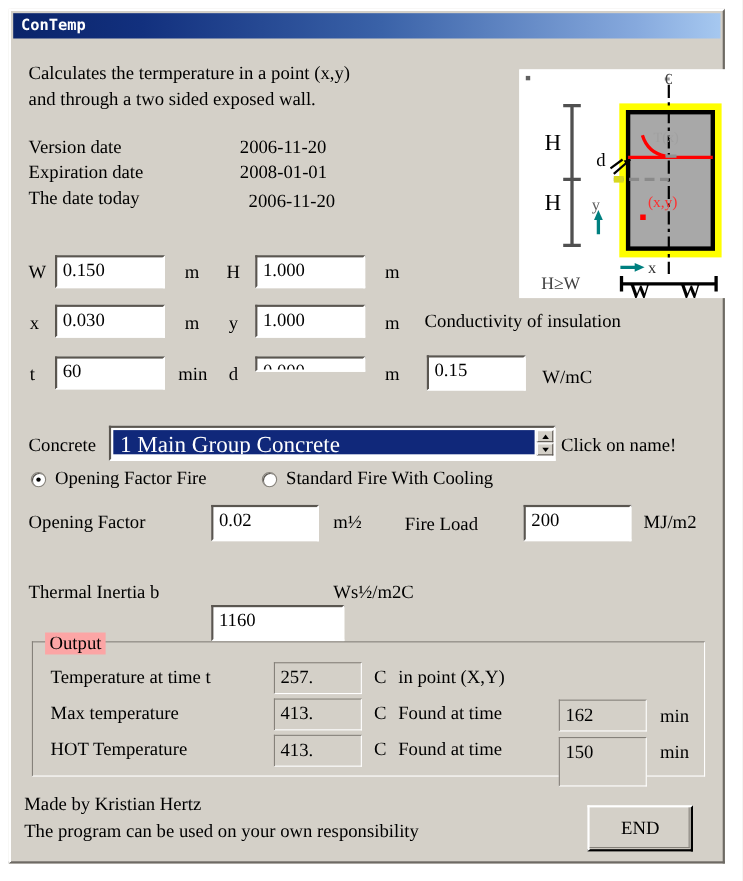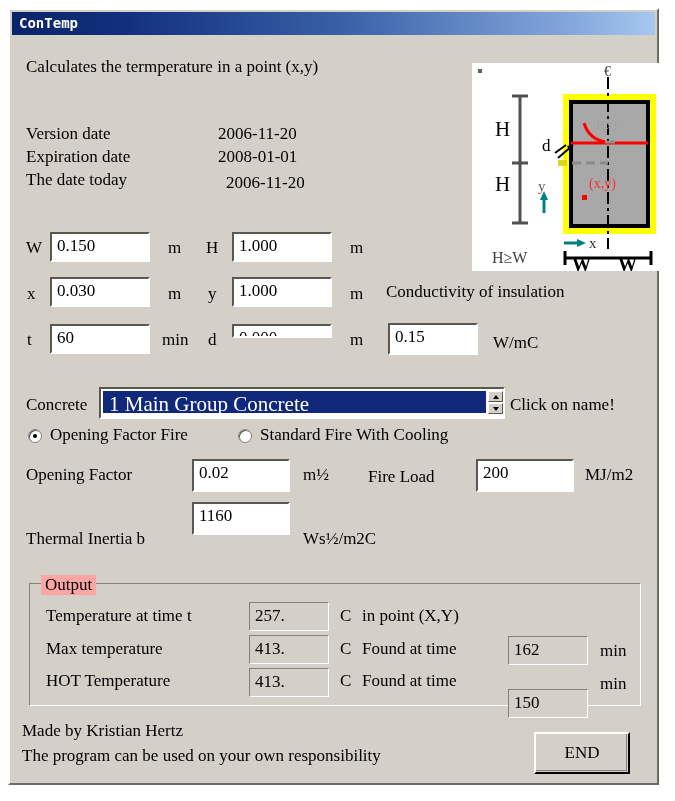--- a/index.html
+++ b/index.html
@@ -203,20 +203,21 @@
 </head>
 <body>
 
 <div id="app-window">
 
   <div id="title-bar">
     <div id="title-text">ConTemp</div>
   </div>
 
   <div class="lbl" style="left:16px; top:47px;">Calculates the termperature in a point (x,y)</div>
+  <div class="lbl" style="left:16px; top:70px;">and through a two sided exposed wall.</div>
 
   <div class="lbl" style="left:16px; top:114px;">Version date</div>
   <div class="lbl" style="left:208px; top:114px;">2006-11-20</div>
 
   <div class="lbl" style="left:16px; top:137px;">Expiration date</div>
   <div class="lbl" style="left:208px; top:137px;">2008-01-01</div>
 
   <div class="lbl" style="left:16px; top:160px;">The date today</div>
   <div class="lbl" style="left:216px; top:163px;">2006-11-20</div>
 
@@ -325,21 +326,21 @@
 
   <div class="lbl" style="left:16px; top:455px;">Opening Factor</div>
   <div class="field" style="left:182px; top:449px; width:98px; height:33px;">0.02</div>
   <div class="lbl" style="left:293px; top:455px;">m½</div>
 
   <div class="lbl" style="left:358px; top:457px;">Fire Load</div>
   <div class="field" style="left:466px; top:449px; width:98px; height:33px;">200</div>
   <div class="lbl" style="left:575px; top:455px;">MJ/m2</div>
 
   <div class="lbl" style="left:16px; top:519px;">Thermal Inertia b</div>
-  <div class="field" style="left:182px; top:492px; width:98px; height:33px;">1160</div>
+  <div class="field" style="left:182px; top:540px; width:121px; height:33px;">1160</div>
   <div class="lbl" style="left:293px; top:519px;">Ws½/m2C</div>
 
   <div id="output-group"></div>
   <div id="output-group-legend">Output</div>
 
   <div class="lbl" style="left:36px; top:596px;">Temperature at time t</div>
   <div class="field readonly" style="left:239px; top:592px; width:80px; height:29px;">257.</div>
   <div class="lbl" style="left:330px; top:596px;">C</div>
   <div class="lbl" style="left:352px; top:596px;">in point (X,Y)</div>
 
@@ -347,21 +348,21 @@
   <div class="field readonly" style="left:239px; top:625px; width:80px; height:29px;">413.</div>
   <div class="lbl" style="left:330px; top:629px;">C</div>
   <div class="lbl" style="left:352px; top:629px;">Found at time</div>
   <div class="field readonly" style="left:498px; top:626px; width:80px; height:29px;">162</div>
   <div class="lbl" style="left:590px; top:631px;">min</div>
 
   <div class="lbl" style="left:36px; top:661px;text-align:center;">HOT Temperature</div>
   <div class="field readonly" style="left:239px; top:658px; width:80px; height:29px;">413.</div>
   <div class="lbl" style="left:330px; top:661px;">C</div>
   <div class="lbl" style="left:352px; top:661px;">Found at time</div>
-  <div class="field readonly" style="left:498px; top:660px; width:80px; height:29px;margin-top:19px;">150</div>
+  <div class="field readonly" style="left:498px; top:660px; width:80px; height:45px;">150</div>
   <div class="lbl" style="left:590px; top:664px;">min</div>
 
   <div class="lbl" style="left:12px; top:711px;">Made by Kristian Hertz</div>
   <div class="lbl" style="left:12px; top:736px;">The program can be used on your own responsibility</div>
 
   <div id="end-button">
     <span>END</span>
   </div>
 
 </div>

